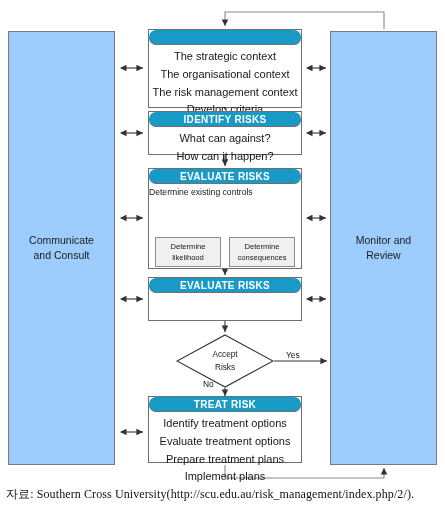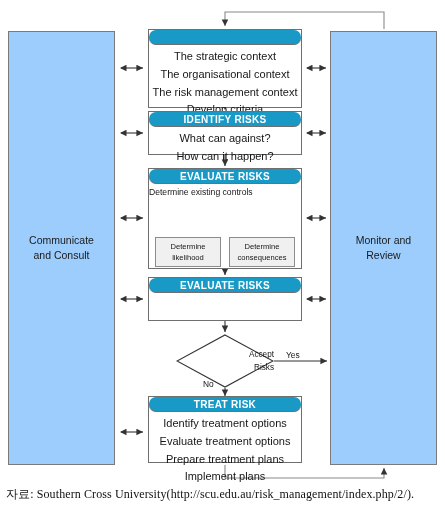--- a/index.html
+++ b/index.html
@@ -88,21 +88,21 @@
   #diamond-wrap {
     position: absolute; left: 176px; top: 334px;
     width: 98px; height: 54px;
   }
   #diamond-shape {
     position: absolute; inset: 0;
   }
   #diamond-text {
     position: absolute; inset: 0;
     display: flex; flex-direction: column;
-    align-items: flex-end; justify-content: center;
+    align-items: center; justify-content: center;
     font-size: 8.2px; color: #161616; line-height: 1.6;
   }
 
   
   #wires { position: absolute; left: 0; top: 0; width: 445px; height: 507px; }
 
   .edge-label {
     position: absolute;
     font-size: 8.4px;
     color: #161616;

